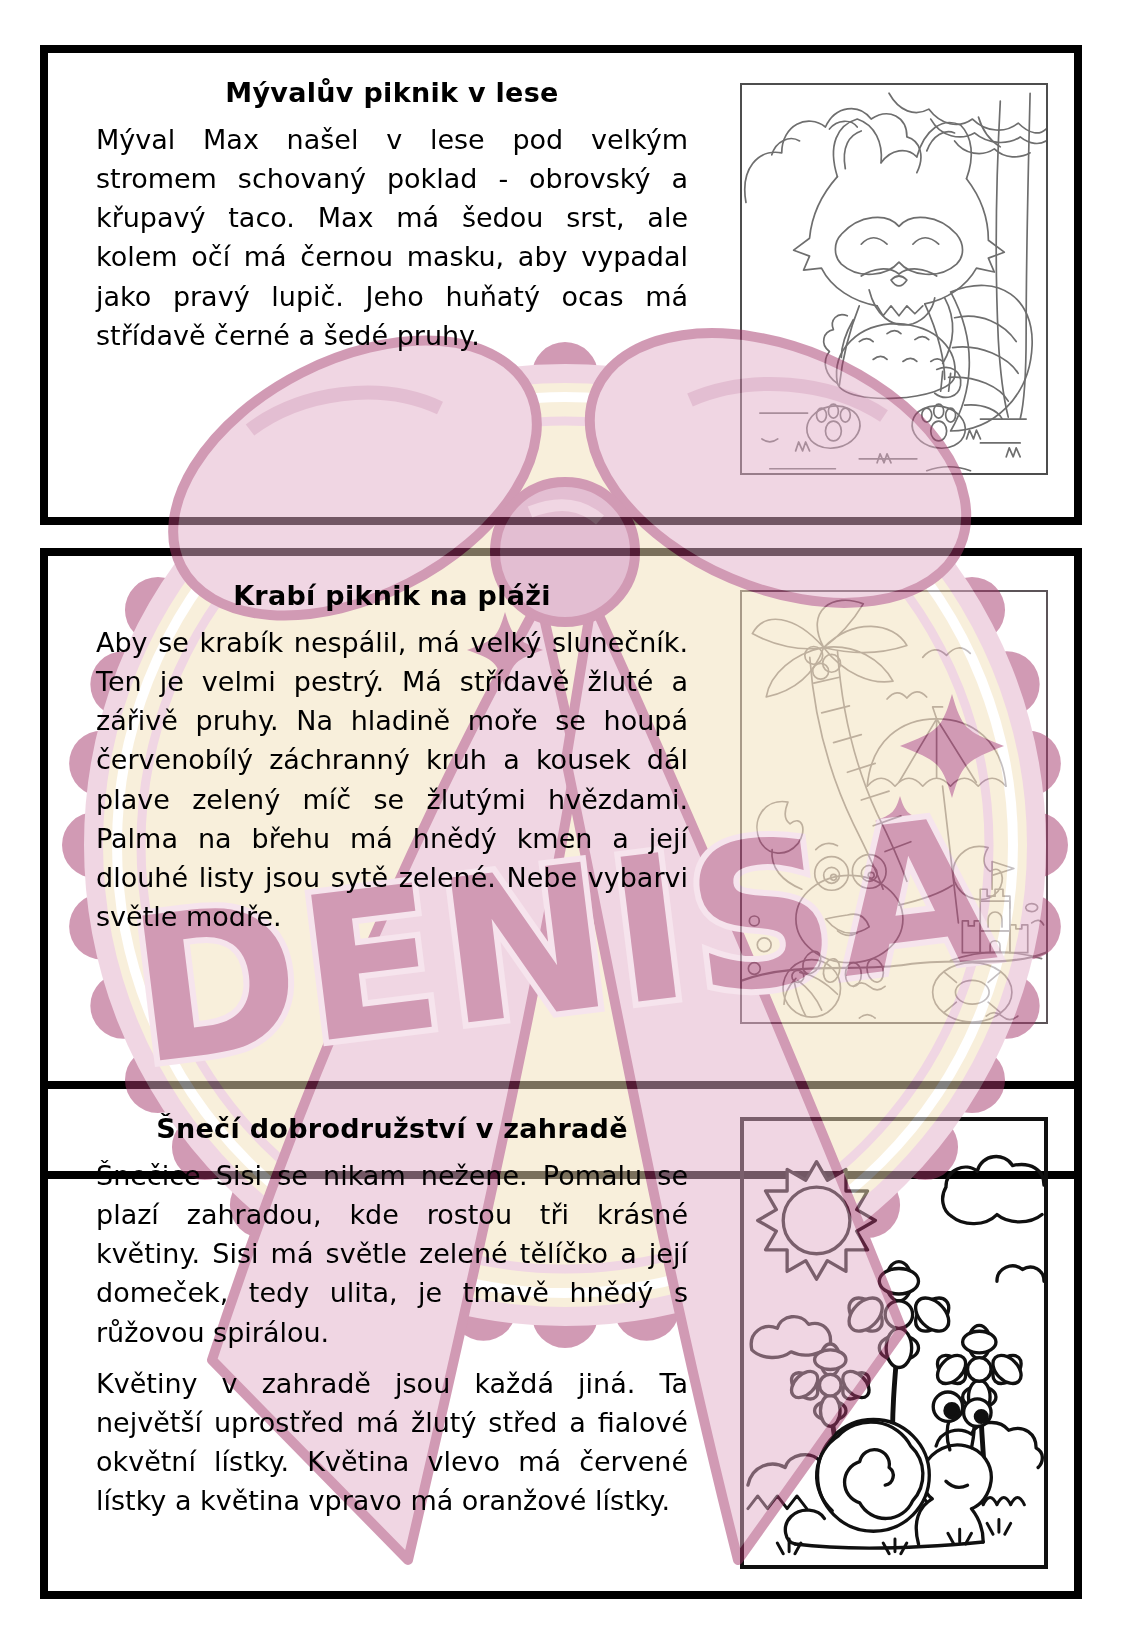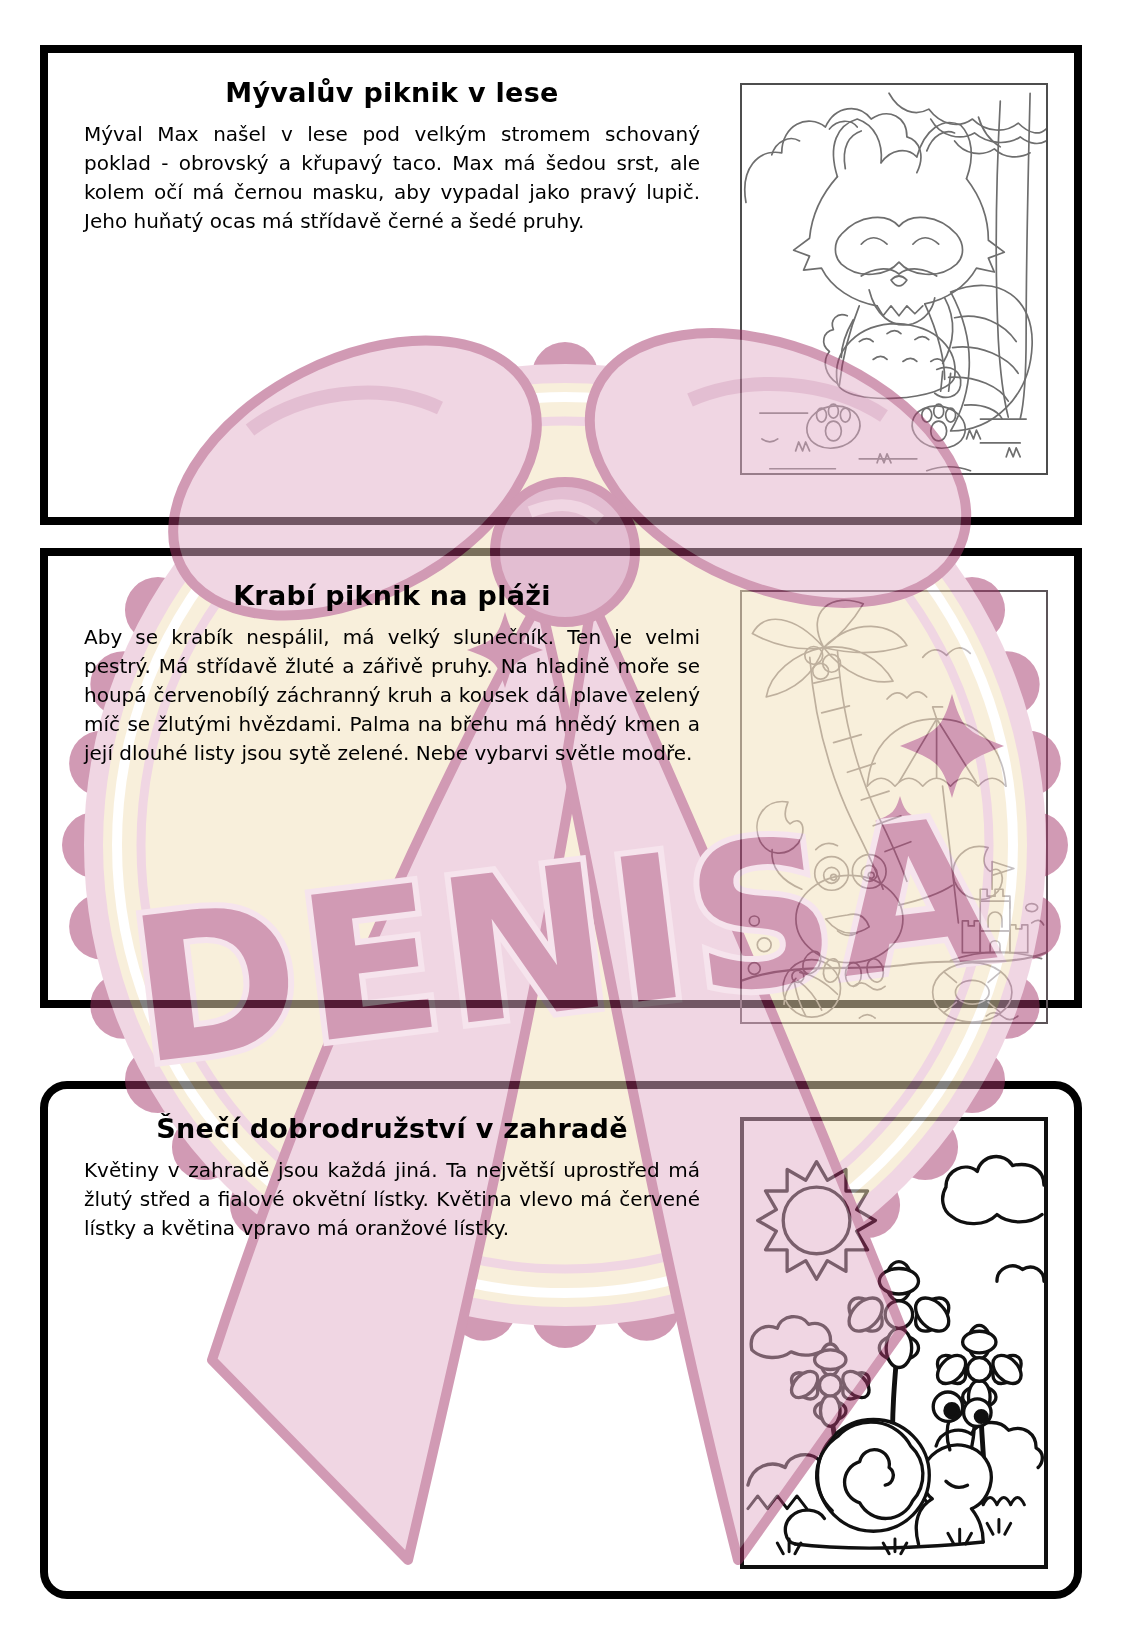--- a/index.html
+++ b/index.html
@@ -1,26 +1,26 @@
 <!DOCTYPE html>
 <html><head>
 <meta charset="utf-8">
 <style>
   html,body{margin:0;padding:0;background:#e8e8e8;}
   .page{position:relative;width:1129px;height:1640px;background:#ffffff;overflow:hidden;
         font-family:"DejaVu Sans",sans-serif;color:#000;margin:0 auto;}
   
   .card{position:absolute;left:40px;width:1042px;border:8px solid #000;box-sizing:border-box;background:transparent;}
   .card--1{top:45px;height:480px;}
-  .card--2{top:548px;height:460px;}
-  .card--3{top:1081px;height:518px;border-radius:27px;}
+  .card--2{top:548px;height:631px;}
+  .card--3{top:1081px;height:518px;}
   .card-inner{display:flex;gap:40px;padding:22px 26px 16px 36px;height:100%;box-sizing:border-box;}
   .text-col{flex:1;position:relative;z-index:10;min-width:0;}
   .card-title{font-size:27px;font-weight:bold;text-align:center;margin:2px 0 12px 0;letter-spacing:.3px;}
-  .card-text p{font-size:20px;line-height:1.45;text-align:justify;margin:0;}
+  .card-text p{font-size:27px;line-height:1.45;text-align:justify;margin:12px;}
   
   .fig{flex:none;width:308px;box-sizing:border-box;background:transparent;}
   .fig svg{width:100%;height:100%;display:block;}
   .fig--raccoon{height:392px;margin-top:8px;border:2px solid #4d4d4d;}
   .fig--crab{height:434px;margin-top:12px;border:2px solid #5c5458;}
   .fig--snail{height:452px;margin-top:6px;border:4px solid #101010;}
   
   .watermark{position:absolute;inset:0;z-index:5;opacity:.5;pointer-events:none;}
   .lineart{stroke-linecap:round;stroke-linejoin:round;fill:none;}
 </style>
@@ -185,20 +185,21 @@
         </svg>
       </figure>
     </div>
   </section>
 
   <section class="card card--3">
     <div class="card-inner">
       <div class="text-col">
         <h2 class="card-title">Šnečí dobrodružství v zahradě</h2>
         <div class="card-text">
+          <p>Šnečice Sisi se nikam nežene. Pomalu se plazí zahradou, kde rostou tři krásné květiny. Sisi má světle zelené tělíčko a její domeček, tedy ulita, je tmavě hnědý s růžovou spirálou.</p>
           <p>Květiny v zahradě jsou každá jiná. Ta největší uprostřed má žlutý střed a fialové okvětní lístky. Květina vlevo má červené lístky a květina vpravo má oranžové lístky.</p>
         </div>
       </div>
       <figure class="fig fig--snail" style="margin:6px 0 0 0">
         <svg viewBox="0 0 306 450">
           <g class="lineart" stroke="#101010" stroke-width="3.4">
 
             <path d="M134,100 L115,111 L126,130 L104,130 L104,152 L85,141 L74,160 L63,141 L44,152 L44,130 L22,130 L33,111 L14,100 L33,89 L22,70 L44,70 L44,48 L63,59 L74,40 L85,59 L104,48 L104,70 L126,70 L115,89 Z" fill="#fff"></path>
             <circle cx="74" cy="100" r="34" fill="#fff"></circle>
 

